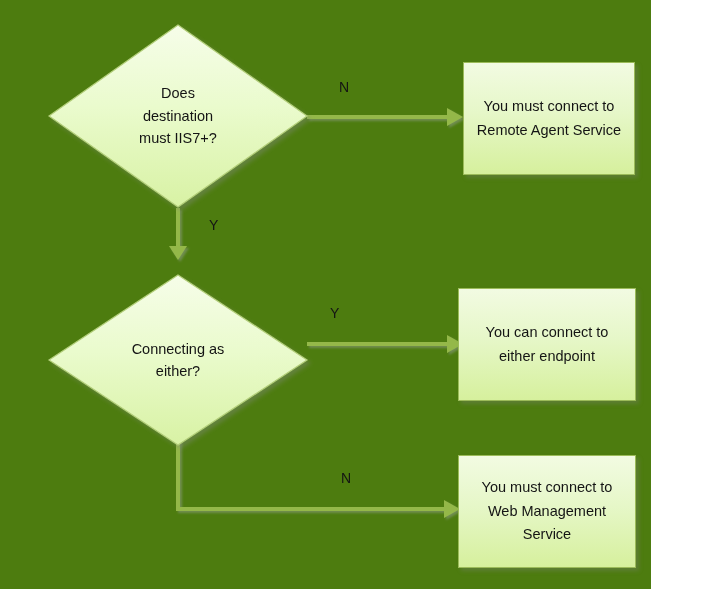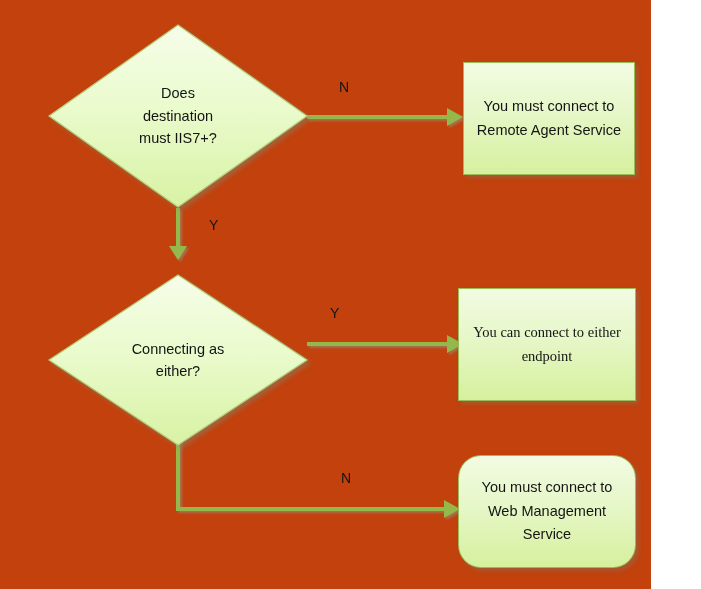--- a/index.html
+++ b/index.html
@@ -10,21 +10,21 @@
   body {
     width: 701px;
     height: 589px;
     overflow: hidden;
     font-family: "Liberation Sans", sans-serif;
   }
   #canvas {
     position: relative;
     width: 651px;
     height: 589px;
-    background: #c2410c;
+    background: #4d7c0f;
   }
   
   #connectors {
     position: absolute;
     left: 0;
     top: 0;
     width: 701px;
     height: 589px;
   }
   
@@ -153,25 +153,25 @@
     <div class="dtext">
       <span>Connecting as</span>
       <span>either?</span>
     </div>
   </div>
 
   <div class="pbox" style="left:463px; top:62px; width:172px; height:113px;">
     <div class="btext">You must connect to Remote Agent Service</div>
   </div>
 
-  <div class="pbox" style="left:458px; top:288px; width:178px; height:113px;font-family:Liberation Serif, serif;">
+  <div class="pbox" style="left:458px; top:288px; width:178px; height:113px;">
     <div class="btext">You can connect to either endpoint</div>
   </div>
 
-  <div class="pbox" style="left:458px; top:455px; width:178px; height:113px;border-radius:23px;">
+  <div class="pbox" style="left:458px; top:455px; width:178px; height:113px;">
     <div class="btext">You must connect to Web Management Service</div>
   </div>
 
   <div class="elabel" style="left:339px; top:80px;">N</div>
 
   <div class="elabel" style="left:209px; top:218px;">Y</div>
 
   <div class="elabel" style="left:330px; top:306px;">Y</div>
 
   <div class="elabel" style="left:341px; top:471px;">N</div>

